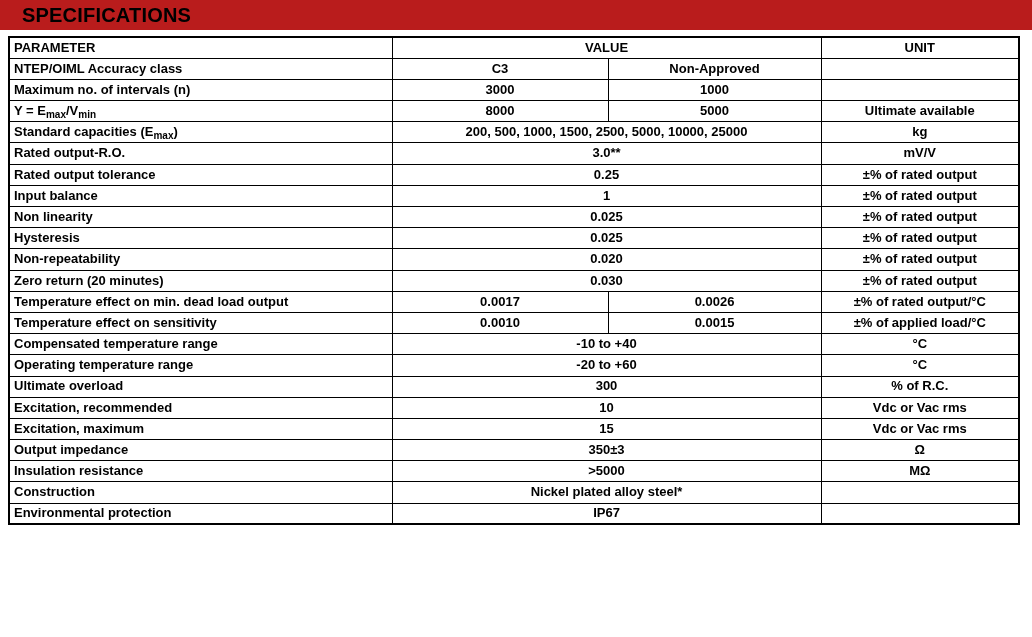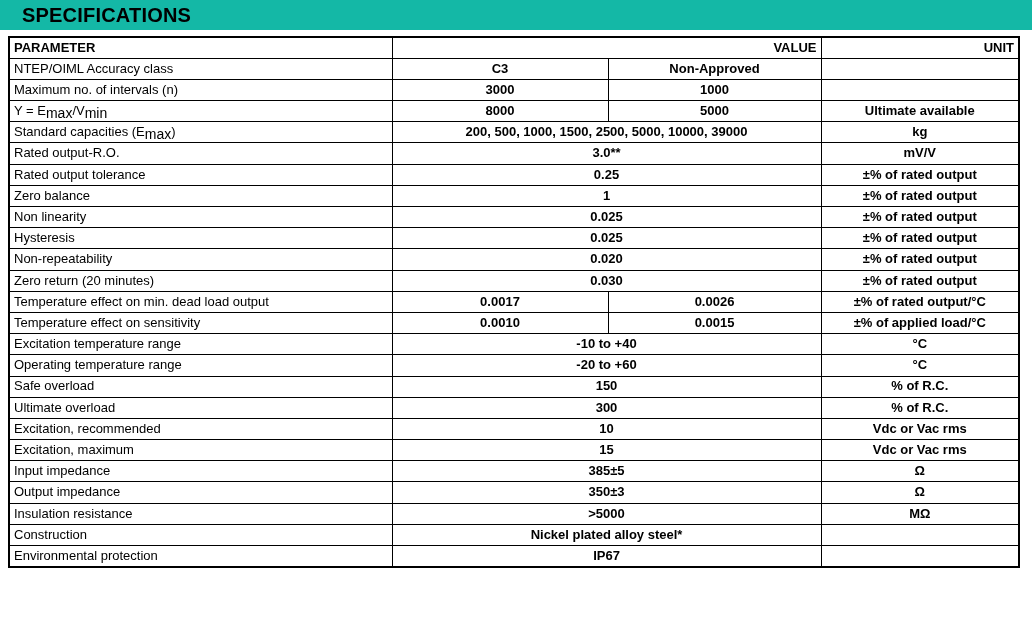--- a/index.html
+++ b/index.html
@@ -5,21 +5,21 @@
   * { margin: 0; padding: 0; box-sizing: border-box; }
   html, body {
     width: 1032px; height: 637px;
     background: #ffffff;
     font-family: "Liberation Sans", sans-serif;
     color: #000000;
     overflow: hidden;
   }
   .title-band {
     width: 1032px; height: 30px;
-    background: #14b8a6;
+    background: #b91c1c;
     display: flex; align-items: center;
   }
   .title-band .title {
     font-size: 20px;
     font-weight: bold;
     letter-spacing: 0.2px;
     padding-left: 22px;
     color: #000000;
   }
   .table-wrap { margin: 6px 4px 0 8px; }
@@ -33,25 +33,25 @@
     border: 1.5px solid #000000;
     height: 21.2px;
     font-size: 13px;
     line-height: 1.1;
     padding: 1px 4px;
     vertical-align: middle;
     overflow: hidden;
     white-space: nowrap;
   }
   th.param-h { text-align: left; padding-left: 9px; font-size: 13px; }
-  th { font-weight: bold; text-align: right; }
-  td.param { font-weight: normal; text-align: left; padding-left: 9px; }
+  th { font-weight: bold; text-align: center; }
+  td.param { font-weight: bold; text-align: left; padding-left: 9px; }
   td.val, td.unit { text-align: center; font-weight: bold; }
   td.val.bold { font-weight: bold; }
-  sub { font-size: 14px; vertical-align: -3px; line-height: 0; }
+  sub { font-size: 10px; vertical-align: -3px; line-height: 0; }
 </style>
 </head>
 <body>
 
 <div class="title-band">
   <div class="title">SPECIFICATIONS</div>
 </div>
 
 <div class="table-wrap">
   <table class="spec">
@@ -82,35 +82,35 @@
           <td class="unit"></td>
         </tr>
         <tr>
           <td class="param">Y = E<sub>max</sub>/V<sub>min</sub></td>
           <td class="val">8000</td>
           <td class="val">5000</td>
           <td class="unit">Ultimate available</td>
         </tr>
         <tr>
           <td class="param">Standard capacities (E<sub>max</sub>)</td>
-          <td colspan="2" class="val">200, 500, 1000, 1500, 2500, 5000, 10000, 39000</td>
+          <td colspan="2" class="val">200, 500, 1000, 1500, 2500, 5000, 10000, 25000</td>
           <td class="unit">kg</td>
         </tr>
         <tr>
           <td class="param">Rated output-R.O.</td>
           <td colspan="2" class="val">3.0**</td>
           <td class="unit">mV/V</td>
         </tr>
         <tr>
           <td class="param">Rated output tolerance</td>
           <td colspan="2" class="val">0.25</td>
           <td class="unit">±% of rated output</td>
         </tr>
         <tr>
-          <td class="param">Zero balance</td>
+          <td class="param">Input balance</td>
           <td colspan="2" class="val">1</td>
           <td class="unit">±% of rated output</td>
         </tr>
         <tr>
           <td class="param">Non linearity</td>
           <td colspan="2" class="val">0.025</td>
           <td class="unit">±% of rated output</td>
         </tr>
         <tr>
           <td class="param">Hysteresis</td>
@@ -133,53 +133,43 @@
           <td class="val">0.0026</td>
           <td class="unit">±% of rated output/°C</td>
         </tr>
         <tr>
           <td class="param">Temperature effect on sensitivity</td>
           <td class="val">0.0010</td>
           <td class="val">0.0015</td>
           <td class="unit">±% of applied load/°C</td>
         </tr>
         <tr>
-          <td class="param">Excitation temperature range</td>
+          <td class="param">Compensated temperature range</td>
           <td colspan="2" class="val">-10 to +40</td>
           <td class="unit">°C</td>
         </tr>
         <tr>
           <td class="param">Operating temperature range</td>
           <td colspan="2" class="val">-20 to +60</td>
           <td class="unit">°C</td>
-        </tr>
-        <tr>
-          <td class="param">Safe overload</td>
-          <td colspan="2" class="val">150</td>
-          <td class="unit">% of R.C.</td>
         </tr>
         <tr>
           <td class="param">Ultimate overload</td>
           <td colspan="2" class="val">300</td>
           <td class="unit">% of R.C.</td>
         </tr>
         <tr>
           <td class="param">Excitation, recommended</td>
           <td colspan="2" class="val">10</td>
           <td class="unit">Vdc or Vac rms</td>
         </tr>
         <tr>
           <td class="param">Excitation, maximum</td>
           <td colspan="2" class="val">15</td>
           <td class="unit">Vdc or Vac rms</td>
-        </tr>
-        <tr>
-          <td class="param">Input impedance</td>
-          <td colspan="2" class="val">385±5</td>
-          <td class="unit">Ω</td>
         </tr>
         <tr>
           <td class="param">Output impedance</td>
           <td colspan="2" class="val">350±3</td>
           <td class="unit">Ω</td>
         </tr>
         <tr>
           <td class="param">Insulation resistance</td>
           <td colspan="2" class="val">&gt;5000</td>
           <td class="unit">MΩ</td>

